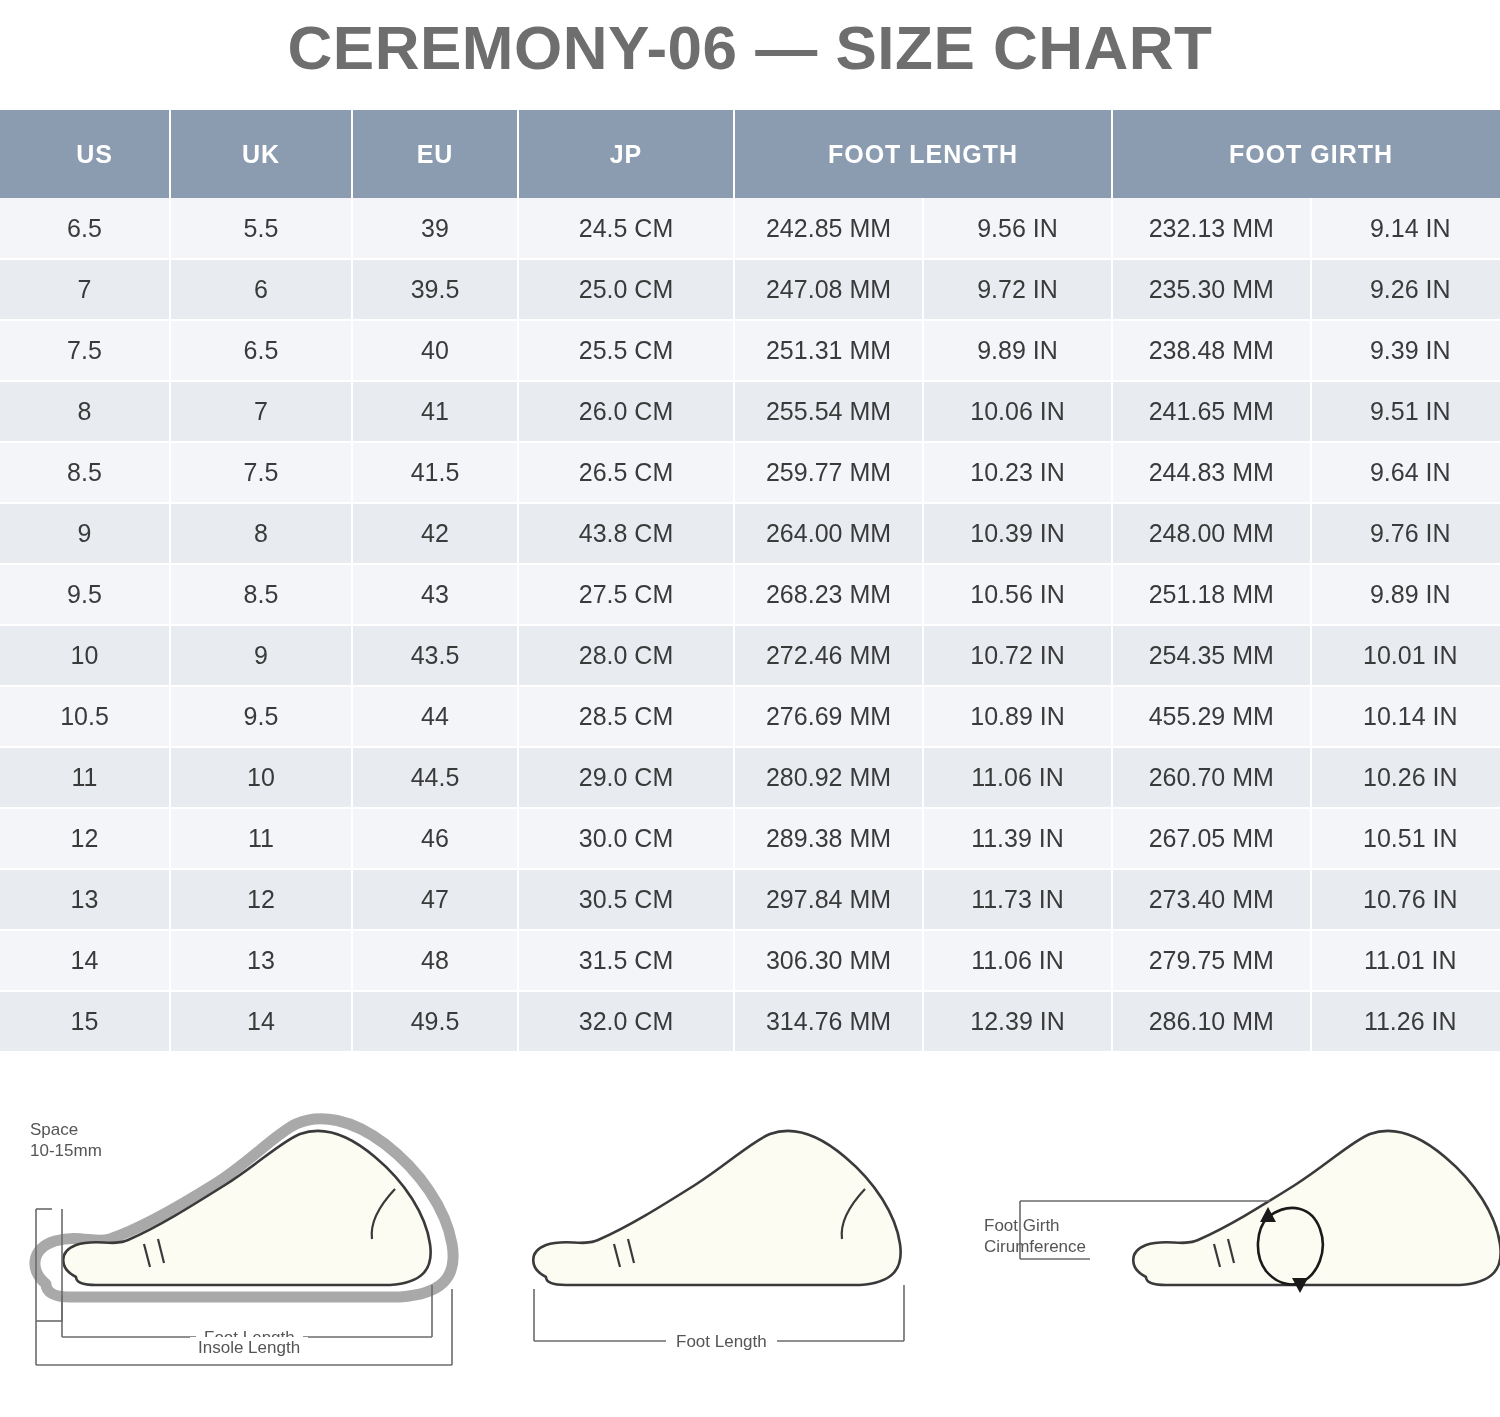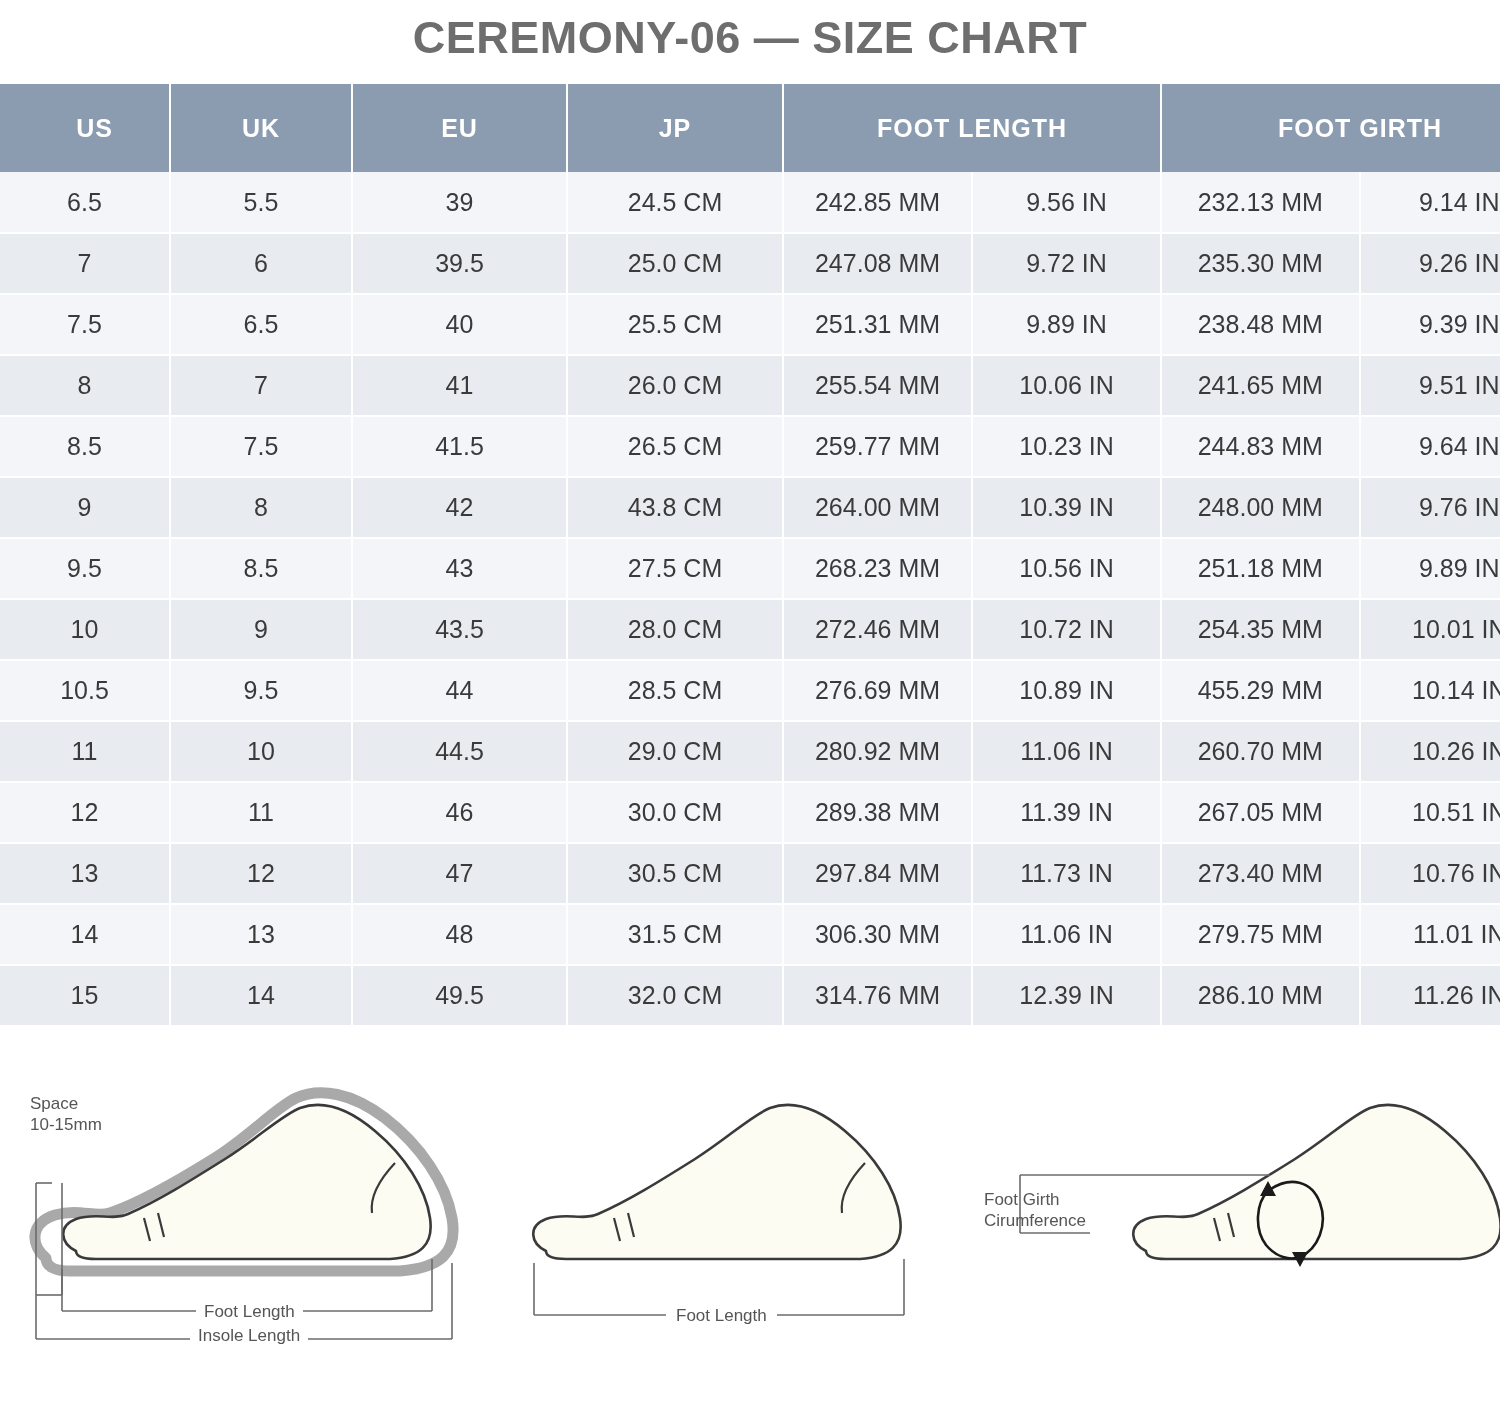--- a/index.html
+++ b/index.html
@@ -13,26 +13,26 @@
   }
   .page {
     width: 1500px;
     height: 1417px;
     position: relative;
     overflow: hidden;
     background: #ffffff;
   }
   .title {
     text-align: center;
-    font-size: 45px;
+    font-size: 62px;
     font-weight: bold;
     color: #6e6e6e;
     letter-spacing: 0.5px;
     padding-top: 12px;
-    padding-bottom: 20px;
+    padding-bottom: 27px;
     white-space: nowrap;
   }
   table.size-table {
     width: 1500px;
     border-collapse: collapse;
     table-layout: fixed;
   }
   table.size-table th {
     background: #8b9cb0;
     color: #ffffff;
@@ -86,21 +86,21 @@
 
 <div class="page">
 
   <div class="title">CEREMONY-06 — SIZE CHART</div>
 
   <table class="size-table">
     <thead>
       <tr>
         <th style="width:170px">US</th>
         <th style="width:182px">UK</th>
-        <th style="width:215px">EU</th>
+        <th style="width:166px">EU</th>
         <th style="width:216px">JP</th>
         <th colspan="2" style="width:378px">FOOT LENGTH</th>
         <th colspan="2" style="width:397px">FOOT GIRTH</th>
       </tr>
     </thead>
     <tbody id="table-body">
         <tr class="row-even">
           <td>6.5</td>
           <td>5.5</td>
           <td>39</td>
@@ -268,21 +268,21 @@
 
         <line x1="36" y1="232" x2="36" y2="276" stroke="#6b6b6b" stroke-width="1.6"></line>
         <line x1="452" y1="200" x2="452" y2="276" stroke="#6b6b6b" stroke-width="1.6"></line>
         <line x1="36" y1="276" x2="452" y2="276" stroke="#6b6b6b" stroke-width="1.6"></line>
       </svg>
       <div class="fig-label" style="left:30px; top:30px;">
         <span>Space</span><br>
         <span>10-15mm</span>
       </div>
       <div class="fig-label" style="left:196px; top:238px; background:#ffffff; padding:0 8px;">Foot Length</div>
-      <div class="fig-label" style="left:190px; top:262px; background:#ffffff; padding:0 8px;">Insole Length</div>
+      <div class="fig-label" style="left:190px; top:248px; background:#ffffff; padding:0 8px;">Insole Length</div>
     </div>
 
     <div class="fig" style="left:510px; width:450px;">
       <svg width="450" height="300" viewBox="0 0 450 300">
         <path d="M36 188 C20 180 18 163 36 156 C56 149 72 158 88 151 C118 138 150 118 185 96 C218 75 242 52 260 45 C282 37 308 45 335 68 C365 93 386 126 390 155 C394 182 380 194 350 196 L56 196 C42 196 36 193 36 188 Z" fill="#fdfcf3" stroke="#3a3a3a" stroke-width="2.6" stroke-linejoin="round"></path>
         <path d="M104 155 L110 178" fill="none" stroke="#3a3a3a" stroke-width="2.2"></path>
         <path d="M118 150 L124 174" fill="none" stroke="#3a3a3a" stroke-width="2.2"></path>
         <path d="M355 100 C338 118 330 135 332 150" fill="none" stroke="#3a3a3a" stroke-width="2.2"></path>
         <line x1="24" y1="200" x2="24" y2="252" stroke="#6b6b6b" stroke-width="1.6"></line>
         <line x1="394" y1="196" x2="394" y2="252" stroke="#6b6b6b" stroke-width="1.6"></line>

